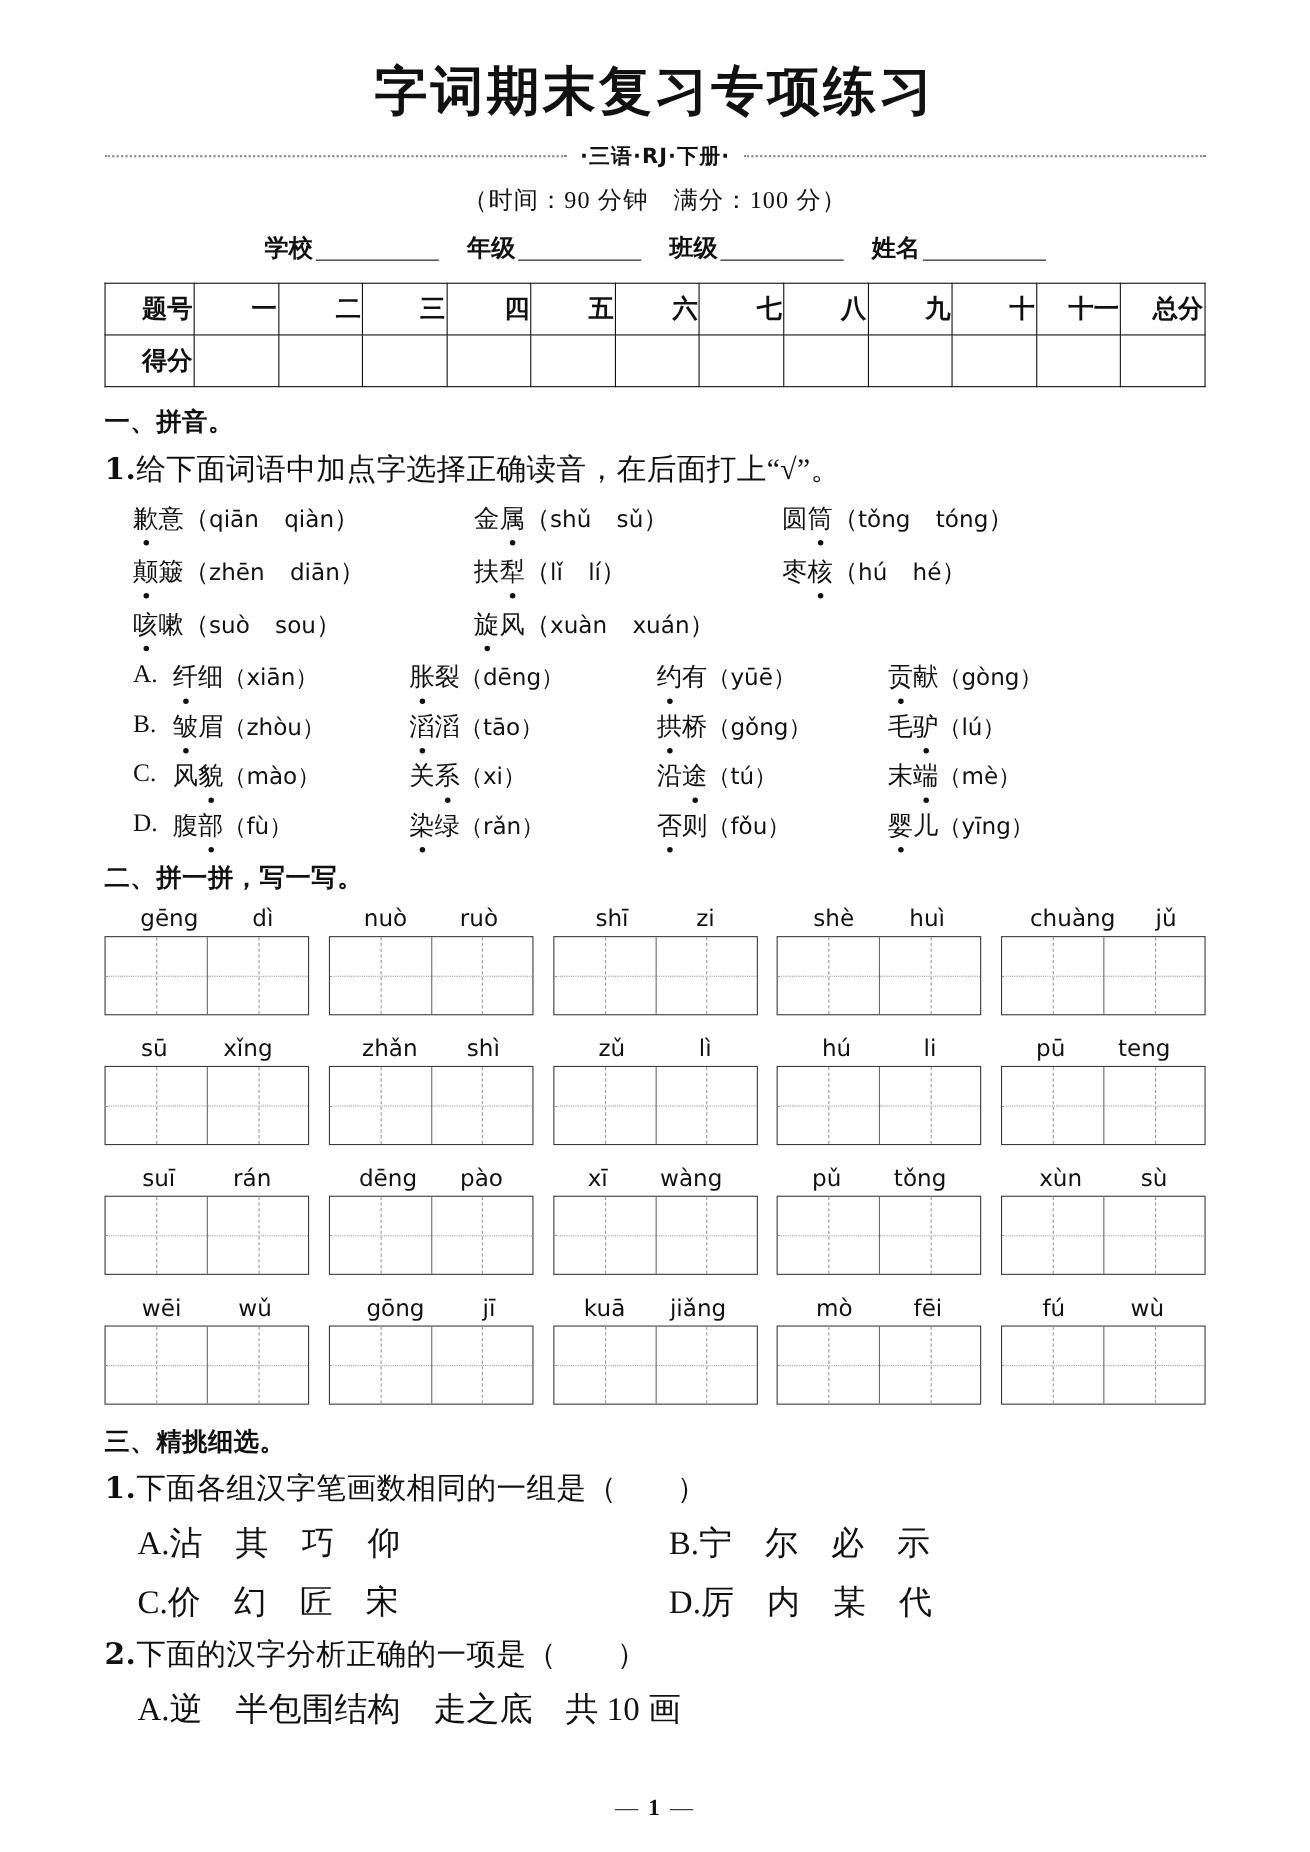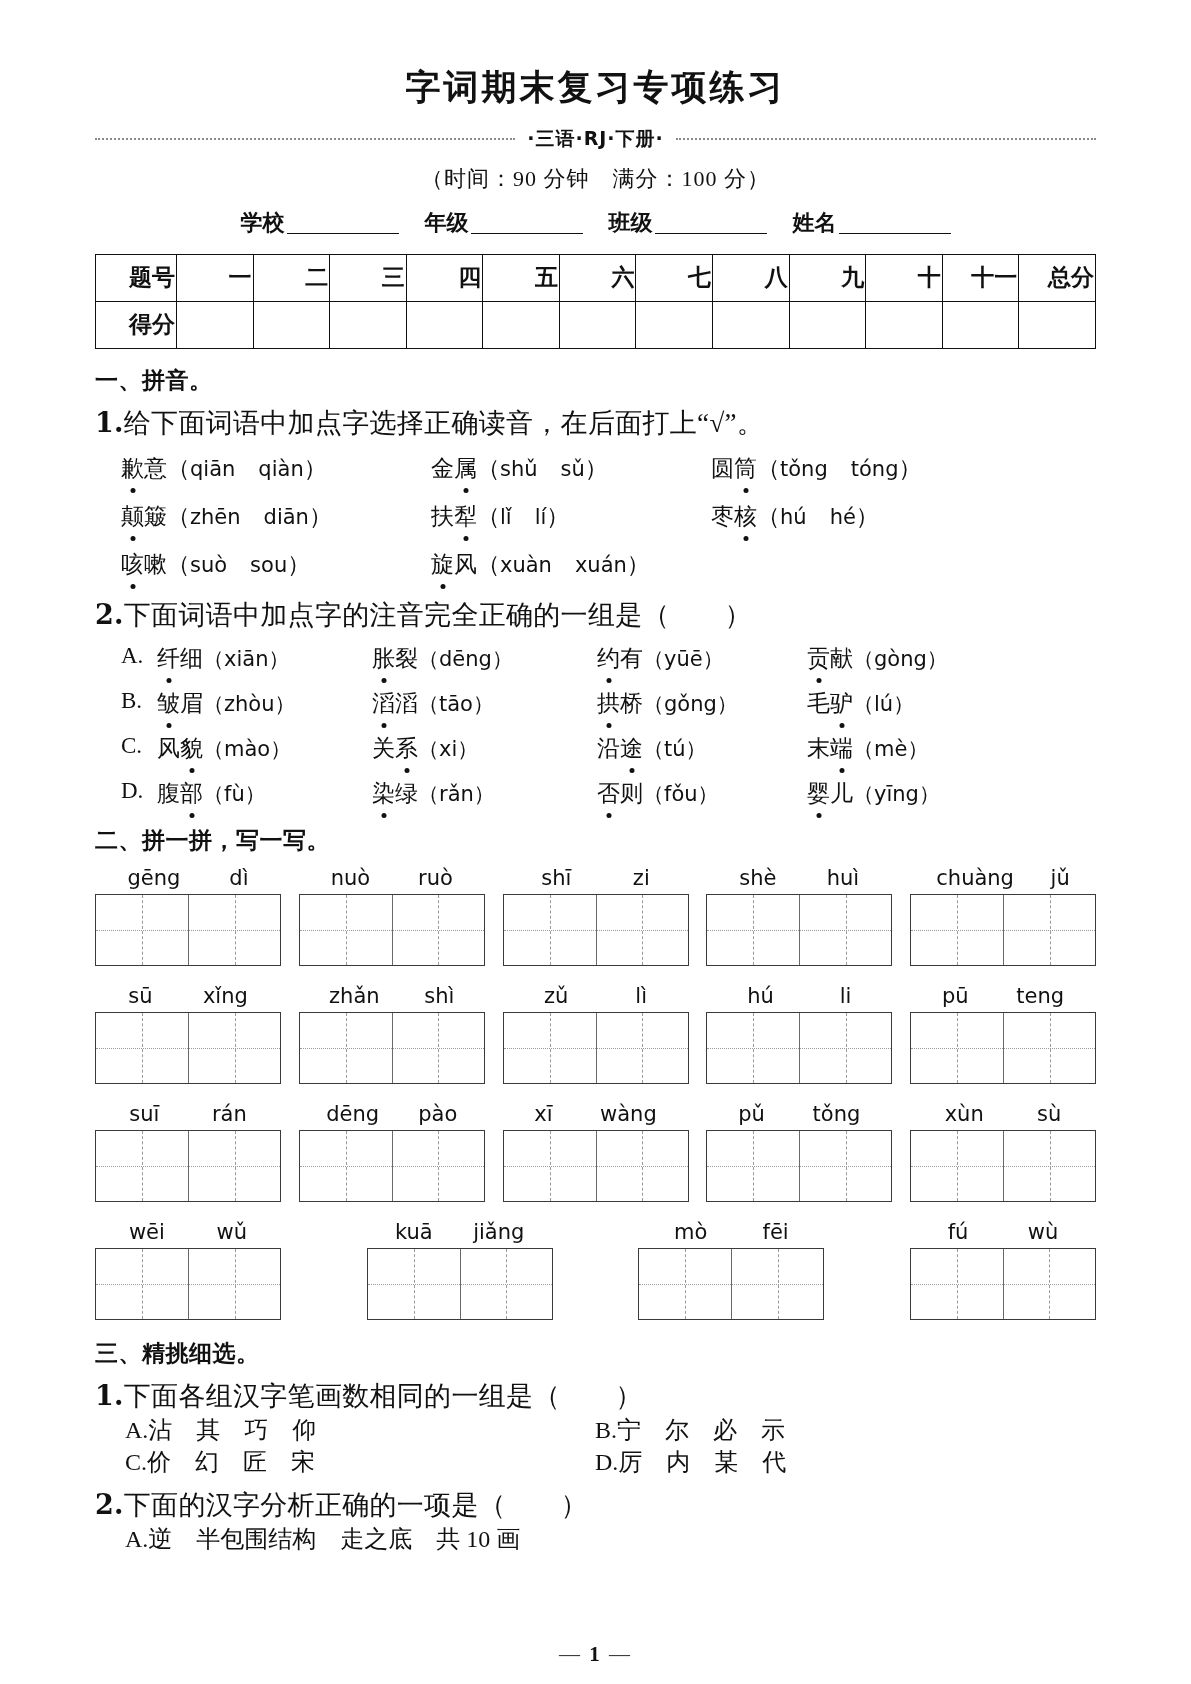--- a/index.html
+++ b/index.html
@@ -19,25 +19,25 @@
     width: 1191px;
     height: 1684px;
     position: relative;
     box-sizing: border-box;
     padding: 0 95px;
   }
 
   
   .doc-title {
     text-align: center;
-    font-family: Liberation Serif, serif;
+    font-family: Liberation Sans, sans-serif;
     font-weight: bold;
-    font-size: 35px;
+    font-size: 48px;
     letter-spacing: 3px;
-    margin: 17px;
+    margin: 6px;
     padding-top: 52px;
     line-height: 1.1;
   }
   .subtitle-row {
     display: flex;
     align-items: center;
     margin-top: 18px;
     gap: 0px;
   }
   .dotline {
@@ -201,21 +201,21 @@
   .gcell::after {
     content: "";
     position: absolute;
     top: 50%;
     left: 0;
     right: 0;
     border-top: 1.4px dotted #9a9a9a;
   }
 
   
-  .c3row { display: flex; padding-left: 30px; font-size: 24px; }
+  .c3row { display: flex; padding-left: 30px; margin-top: 12px; font-size: 30px; gap: 13px; }
   .c3half { width: 470px; white-space: nowrap; }
 
   .footer {
     position: absolute;
     bottom: 34px;
     left: 0;
     right: 0;
     text-align: center;
     font-size: 21px;
     font-weight: bold;
@@ -327,23 +327,20 @@
       <div class="pick-cell c1">
         <span class="dotchar">咳</span><span>嗽</span>（<span class="py">suò</span>　<span class="py">sou</span>）
       </div>
       <div class="pick-cell c2">
         <span class="dotchar">旋</span><span>风</span>（<span class="py">xuàn</span>　<span class="py">xuán</span>）
       </div>
       <div class="pick-cell c3"></div>
     </div>
   </div>
 
-  <div class="q-line">
-    <span class="q-num">2.</span><span>下面词语中加点字的注音完全正确的一组是（　　）</span>
-  </div>
 
   <div class="opts">
     <div class="opt-line">
       <span class="opt-letter">A.</span>
       <span class="opt-w w1"><span class="dotchar">纤</span><span>细</span><span class="py">（xiān）</span></span>
       <span class="opt-w w2"><span class="dotchar">胀</span><span>裂</span><span class="py">（dēng）</span></span>
       <span class="opt-w w3"><span class="dotchar">约</span><span>有</span><span class="py">（yūē）</span></span>
       <span class="opt-w"><span class="dotchar">贡</span><span>献</span><span class="py">（gòng）</span></span>
     </div>
 
@@ -541,20 +538,30 @@
             <span>wēi</span>
             <span>wǔ</span>
           </div>
         <div class="grid2">
             <div class="gcell"></div>
             <div class="gcell"></div>
           </div>
       </div>
       <div class="write-item">
         <div class="write-py">
+            <span>gōng</span>
+            <span>jī</span>
+          </div>
+        <div class="grid2">
+            <div class="gcell"></div>
+            <div class="gcell"></div>
+          </div>
+      </div>
+      <div class="write-item">
+        <div class="write-py">
             <span>kuā</span>
             <span>jiǎng</span>
           </div>
         <div class="grid2">
             <div class="gcell"></div>
             <div class="gcell"></div>
           </div>
       </div>
       <div class="write-item">
         <div class="write-py">

